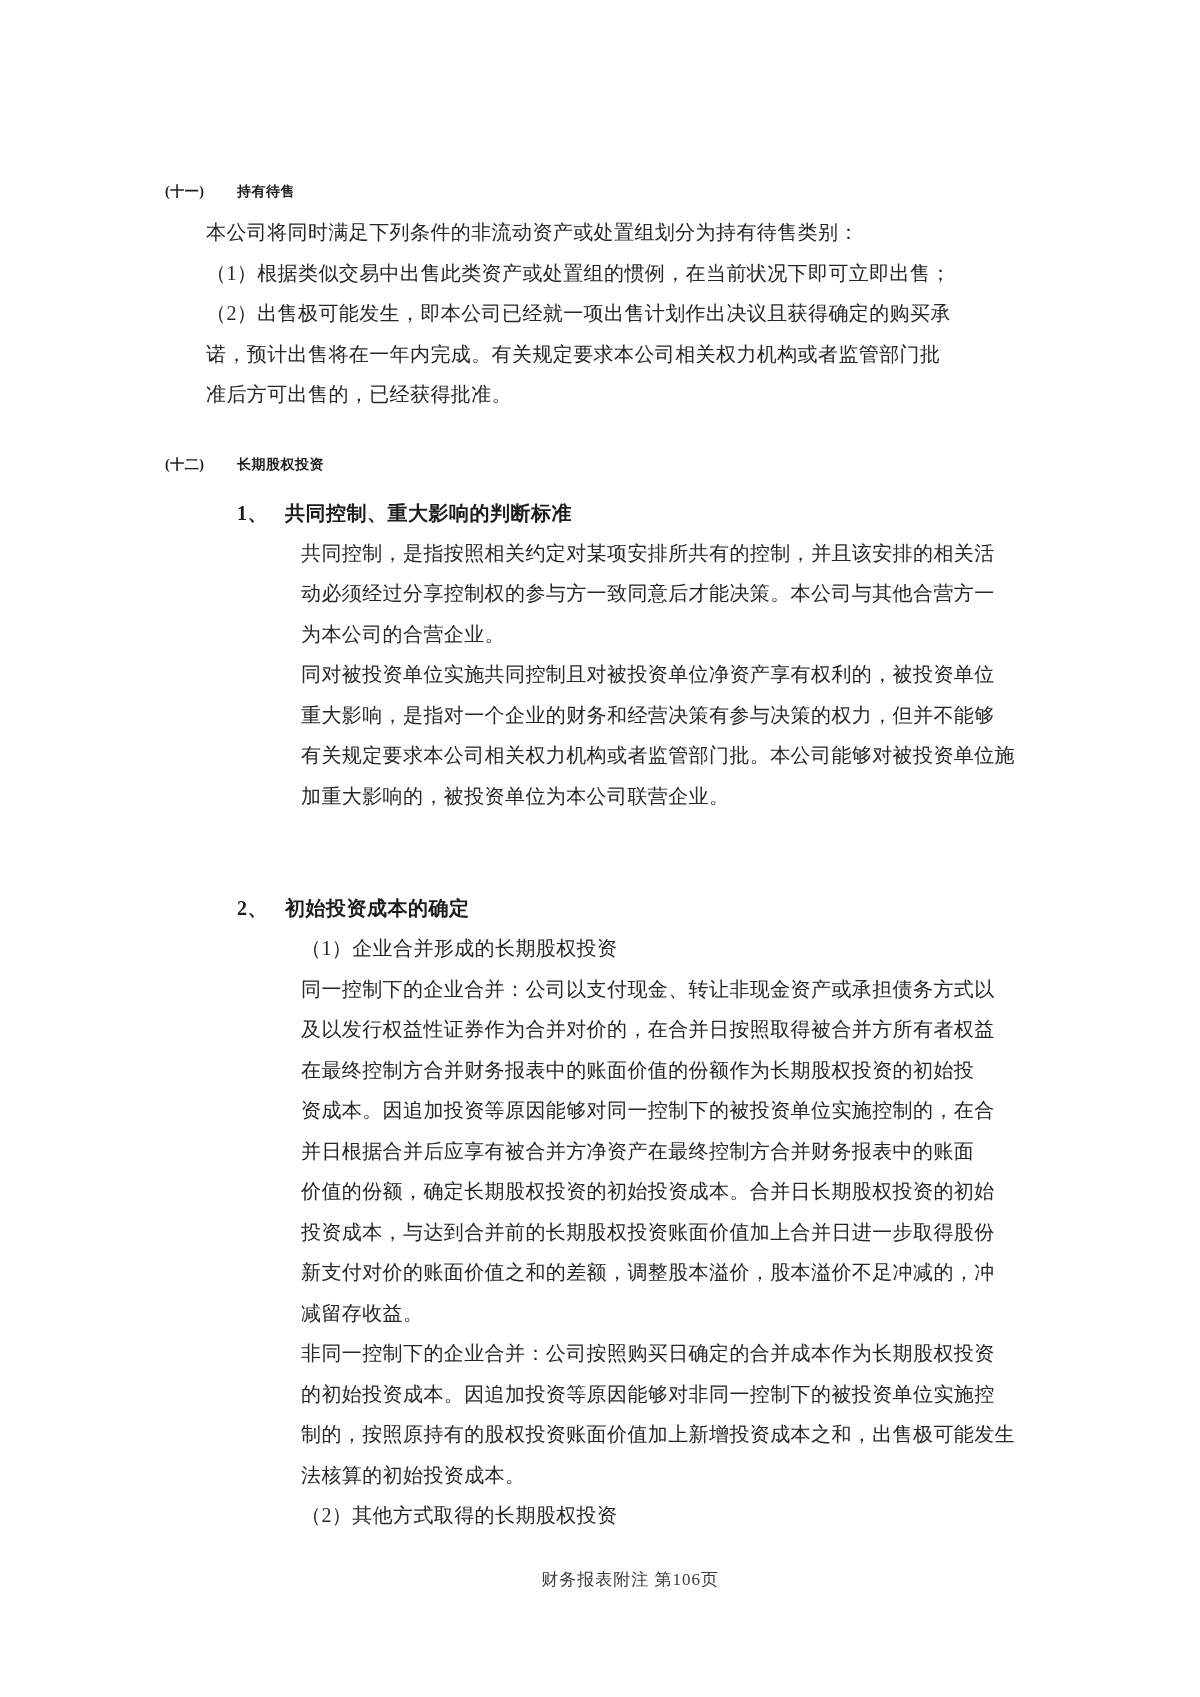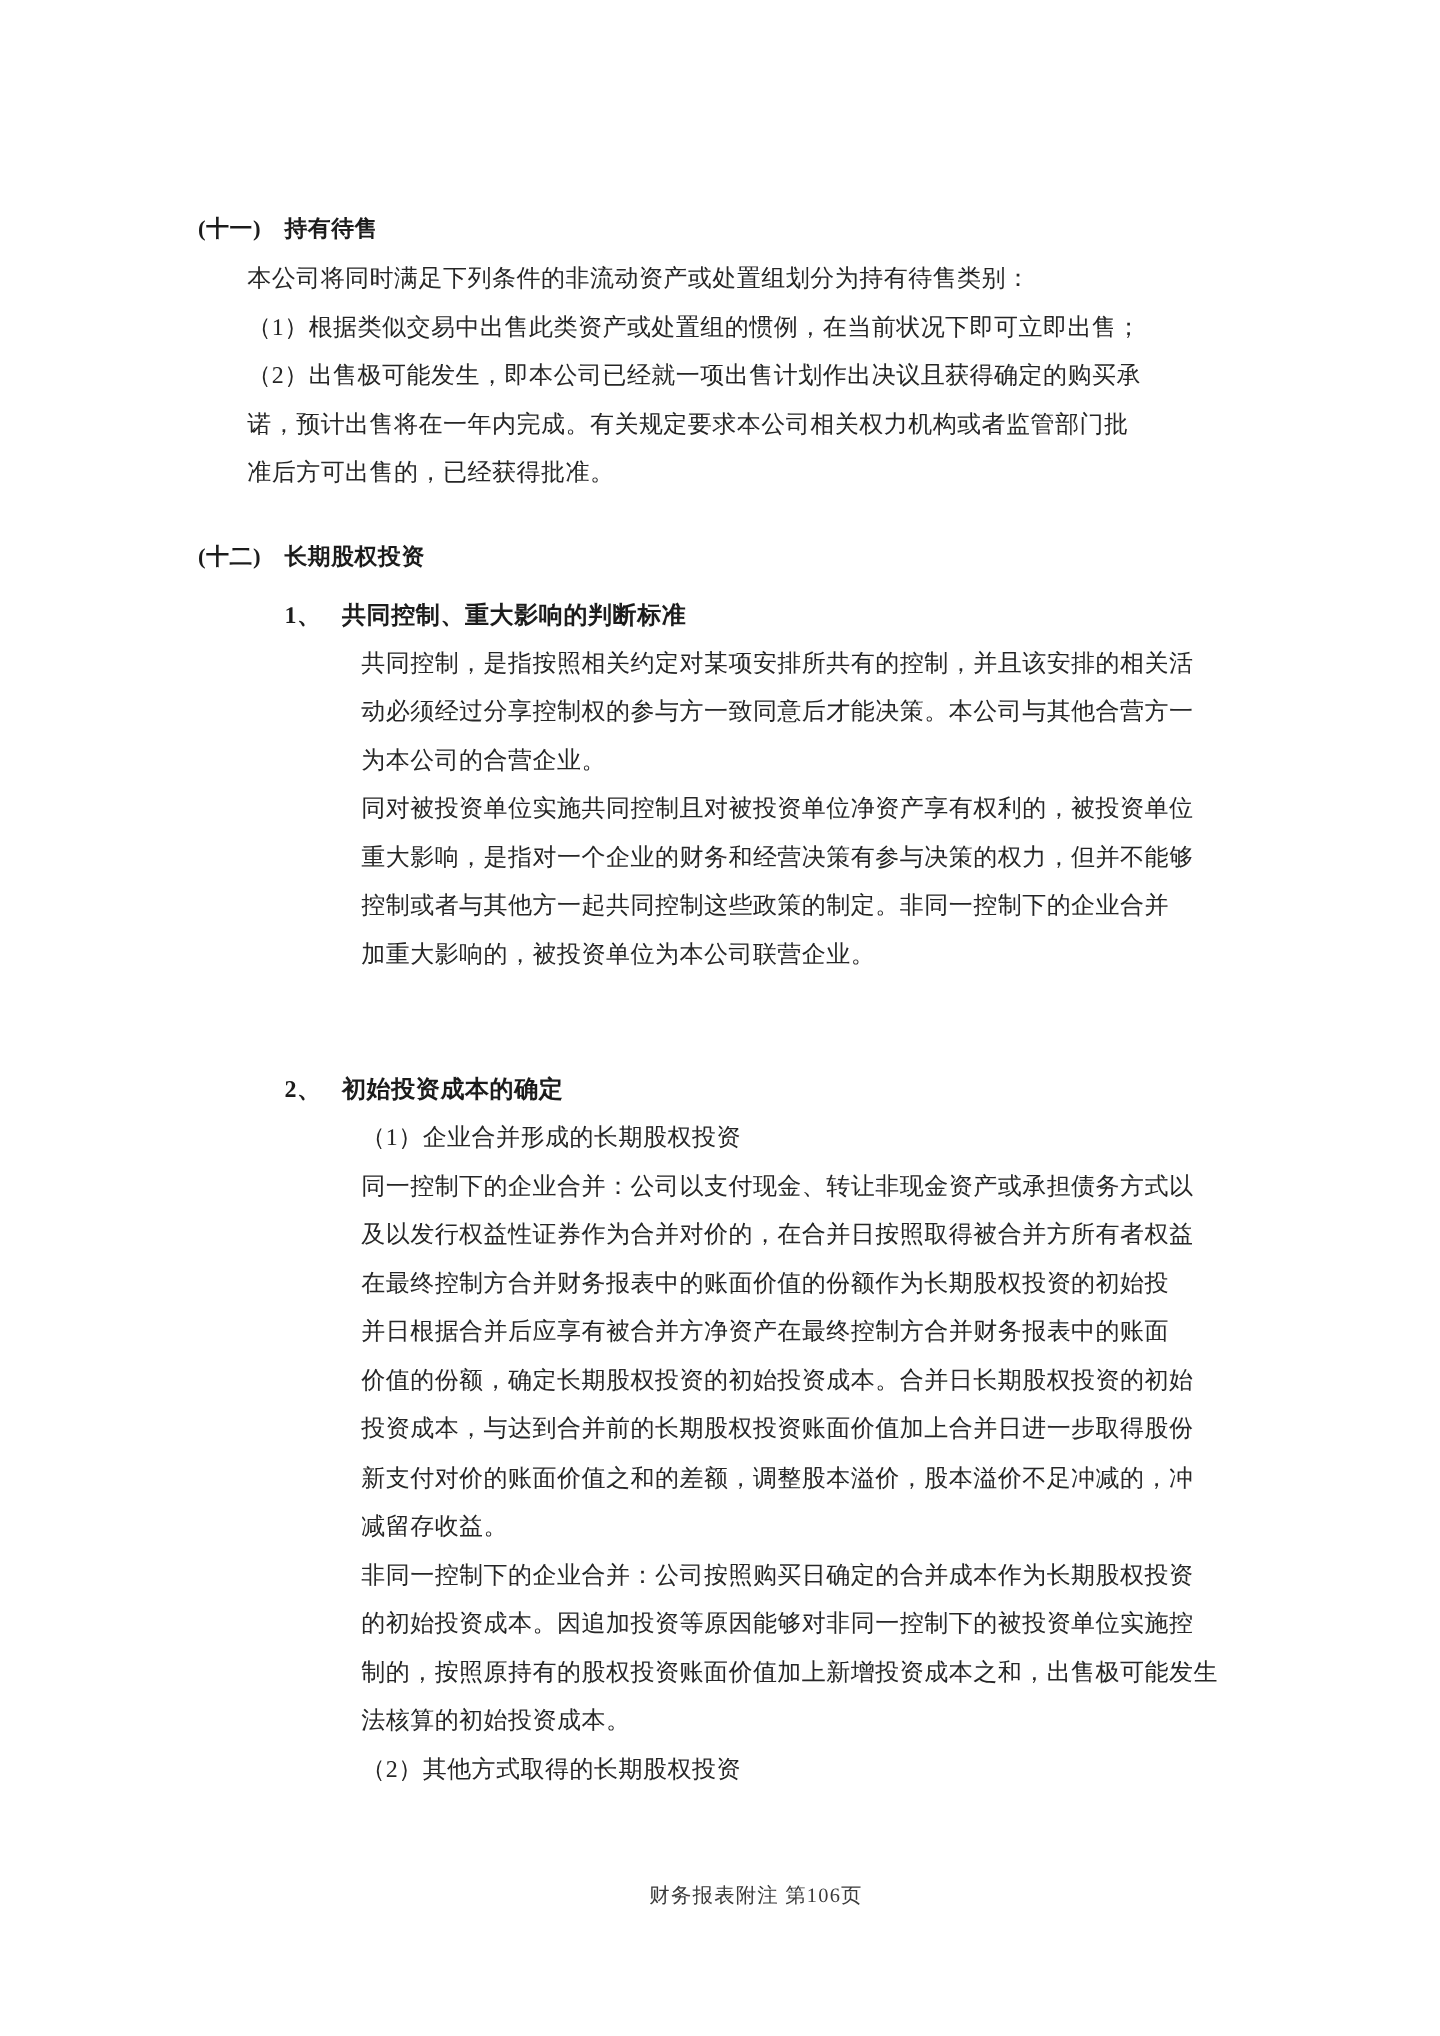--- a/index.html
+++ b/index.html
@@ -17,21 +17,21 @@
     padding: 172px 0 0 165px;
     font-family: "Liberation Serif", "DejaVu Serif", serif;
     color: #262626;
     overflow: hidden;
   }
   .sec-head {
     display: flex;
     align-items: flex-start;
     height: 40px;
     line-height: 40px;
-    font-size: 19px;
+    font-size: 14px;
     font-weight: 700;
     color: #1c1c1c;
     letter-spacing: 0.5px;
   }
   .sec-label {
     width: 72px;
     flex: 0 0 72px;
   }
   .sec-body {
     width: 730px;
@@ -114,35 +114,36 @@
       <div class="item-head">
         <span class="item-num">1、</span>
         <span class="item-title">共同控制、重大影响的判断标准</span>
       </div>
       <div class="item-body">
           <div class="line">共同控制，是指按照相关约定对某项安排所共有的控制，并且该安排的相关活</div>
           <div class="line">动必须经过分享控制权的参与方一致同意后才能决策。本公司与其他合营方一</div>
           <div class="line">为本公司的合营企业。</div>
           <div class="line">同对被投资单位实施共同控制且对被投资单位净资产享有权利的，被投资单位</div>
           <div class="line">重大影响，是指对一个企业的财务和经营决策有参与决策的权力，但并不能够</div>
-          <div class="line">控制或者与其他方一起共同控制这些政策的制定。非同一控制下的企业合并</div>
+          <div class="line">有关规定要求本公司相关权力机构或者监管部门批。本公司能够对被投资单位施</div>
           <div class="line">加重大影响的，被投资单位为本公司联营企业。</div>
         </div>
     </div>
 
     <div class="item">
       <div class="item-head">
         <span class="item-num">2、</span>
         <span class="item-title">初始投资成本的确定</span>
       </div>
       <div class="item-body">
           <div class="line">（1）企业合并形成的长期股权投资</div>
           <div class="line">同一控制下的企业合并：公司以支付现金、转让非现金资产或承担债务方式以</div>
           <div class="line">及以发行权益性证券作为合并对价的，在合并日按照取得被合并方所有者权益</div>
           <div class="line">在最终控制方合并财务报表中的账面价值的份额作为长期股权投资的初始投</div>
+          <div class="line">资成本。因追加投资等原因能够对同一控制下的被投资单位实施控制的，在合</div>
           <div class="line">并日根据合并后应享有被合并方净资产在最终控制方合并财务报表中的账面</div>
           <div class="line">价值的份额，确定长期股权投资的初始投资成本。合并日长期股权投资的初始</div>
           <div class="line">投资成本，与达到合并前的长期股权投资账面价值加上合并日进一步取得股份</div>
           <div class="line">新支付对价的账面价值之和的差额，调整股本溢价，股本溢价不足冲减的，冲</div>
           <div class="line">减留存收益。</div>
           <div class="line">非同一控制下的企业合并：公司按照购买日确定的合并成本作为长期股权投资</div>
           <div class="line">的初始投资成本。因追加投资等原因能够对非同一控制下的被投资单位实施控</div>
           <div class="line">制的，按照原持有的股权投资账面价值加上新增投资成本之和，出售极可能发生</div>
           <div class="line">法核算的初始投资成本。</div>
           <div class="line">（2）其他方式取得的长期股权投资</div>

